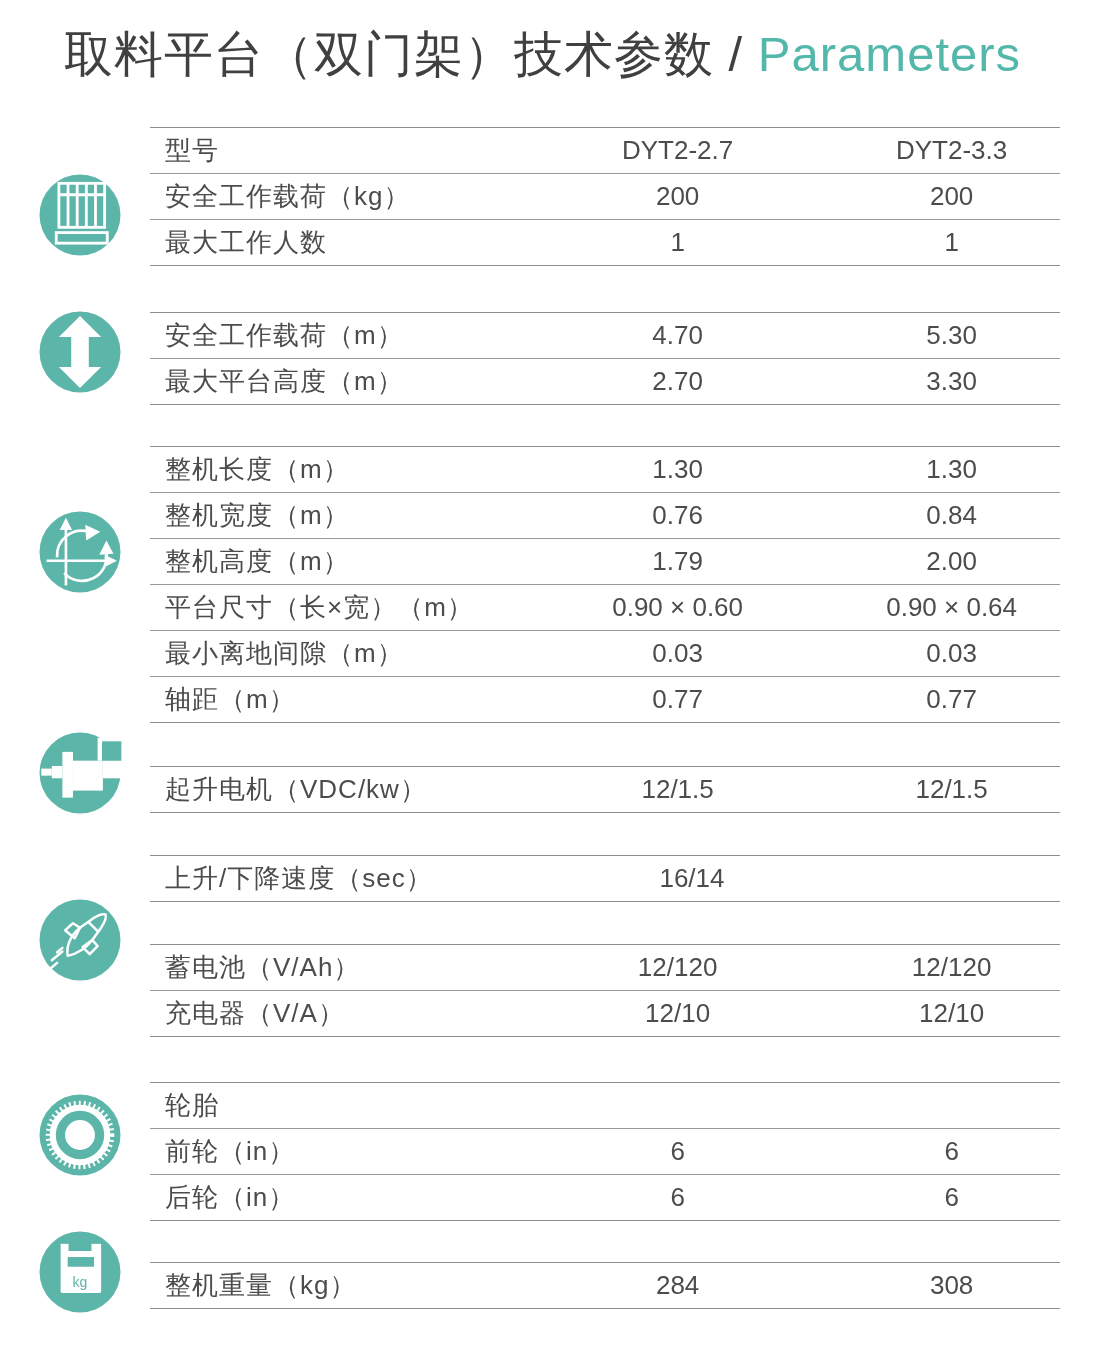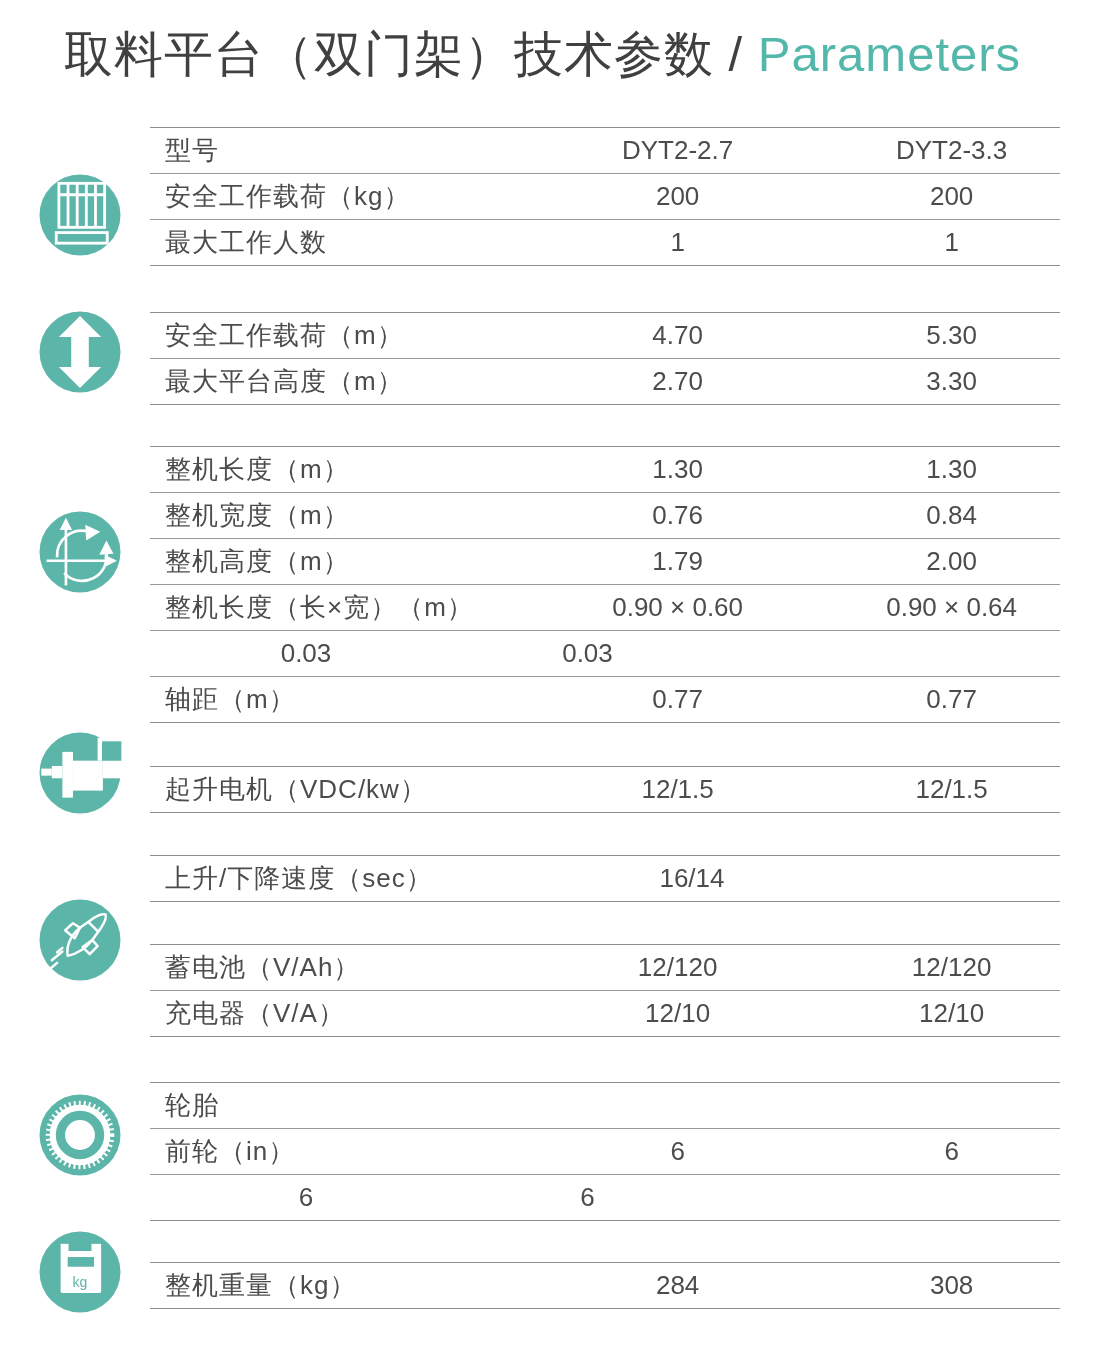--- a/index.html
+++ b/index.html
@@ -167,25 +167,26 @@
       <div class="cell-label">整机宽度（m）</div>
       <div class="cell-v1">0.76</div>
       <div class="cell-v2">0.84</div>
     </div>
     <div class="row">
       <div class="cell-label">整机高度（m）</div>
       <div class="cell-v1">1.79</div>
       <div class="cell-v2">2.00</div>
     </div>
     <div class="row">
-      <div class="cell-label">整机长度（长×宽）（m）</div>
+      <div class="cell-label">平台尺寸（长×宽）（m）</div>
       <div class="cell-v1">0.90 × 0.60</div>
       <div class="cell-v2">0.90 × 0.64</div>
     </div>
     <div class="row">
+      <div class="cell-label">最小离地间隙（m）</div>
       <div class="cell-v1">0.03</div>
       <div class="cell-v2">0.03</div>
     </div>
     <div class="row">
       <div class="cell-label">轴距（m）</div>
       <div class="cell-v1">0.77</div>
       <div class="cell-v2">0.77</div>
     </div>
   </div>
 
@@ -222,20 +223,21 @@
       <div class="cell-label">轮胎</div>
       <div class="cell-v1"></div>
       <div class="cell-v2"></div>
     </div>
     <div class="row">
       <div class="cell-label">前轮（in）</div>
       <div class="cell-v1">6</div>
       <div class="cell-v2">6</div>
     </div>
     <div class="row">
+      <div class="cell-label">后轮（in）</div>
       <div class="cell-v1">6</div>
       <div class="cell-v2">6</div>
     </div>
   </div>
 
   <div class="block" style="top:1262px">
     <div class="row">
       <div class="cell-label">整机重量（kg）</div>
       <div class="cell-v1">284</div>
       <div class="cell-v2">308</div>

